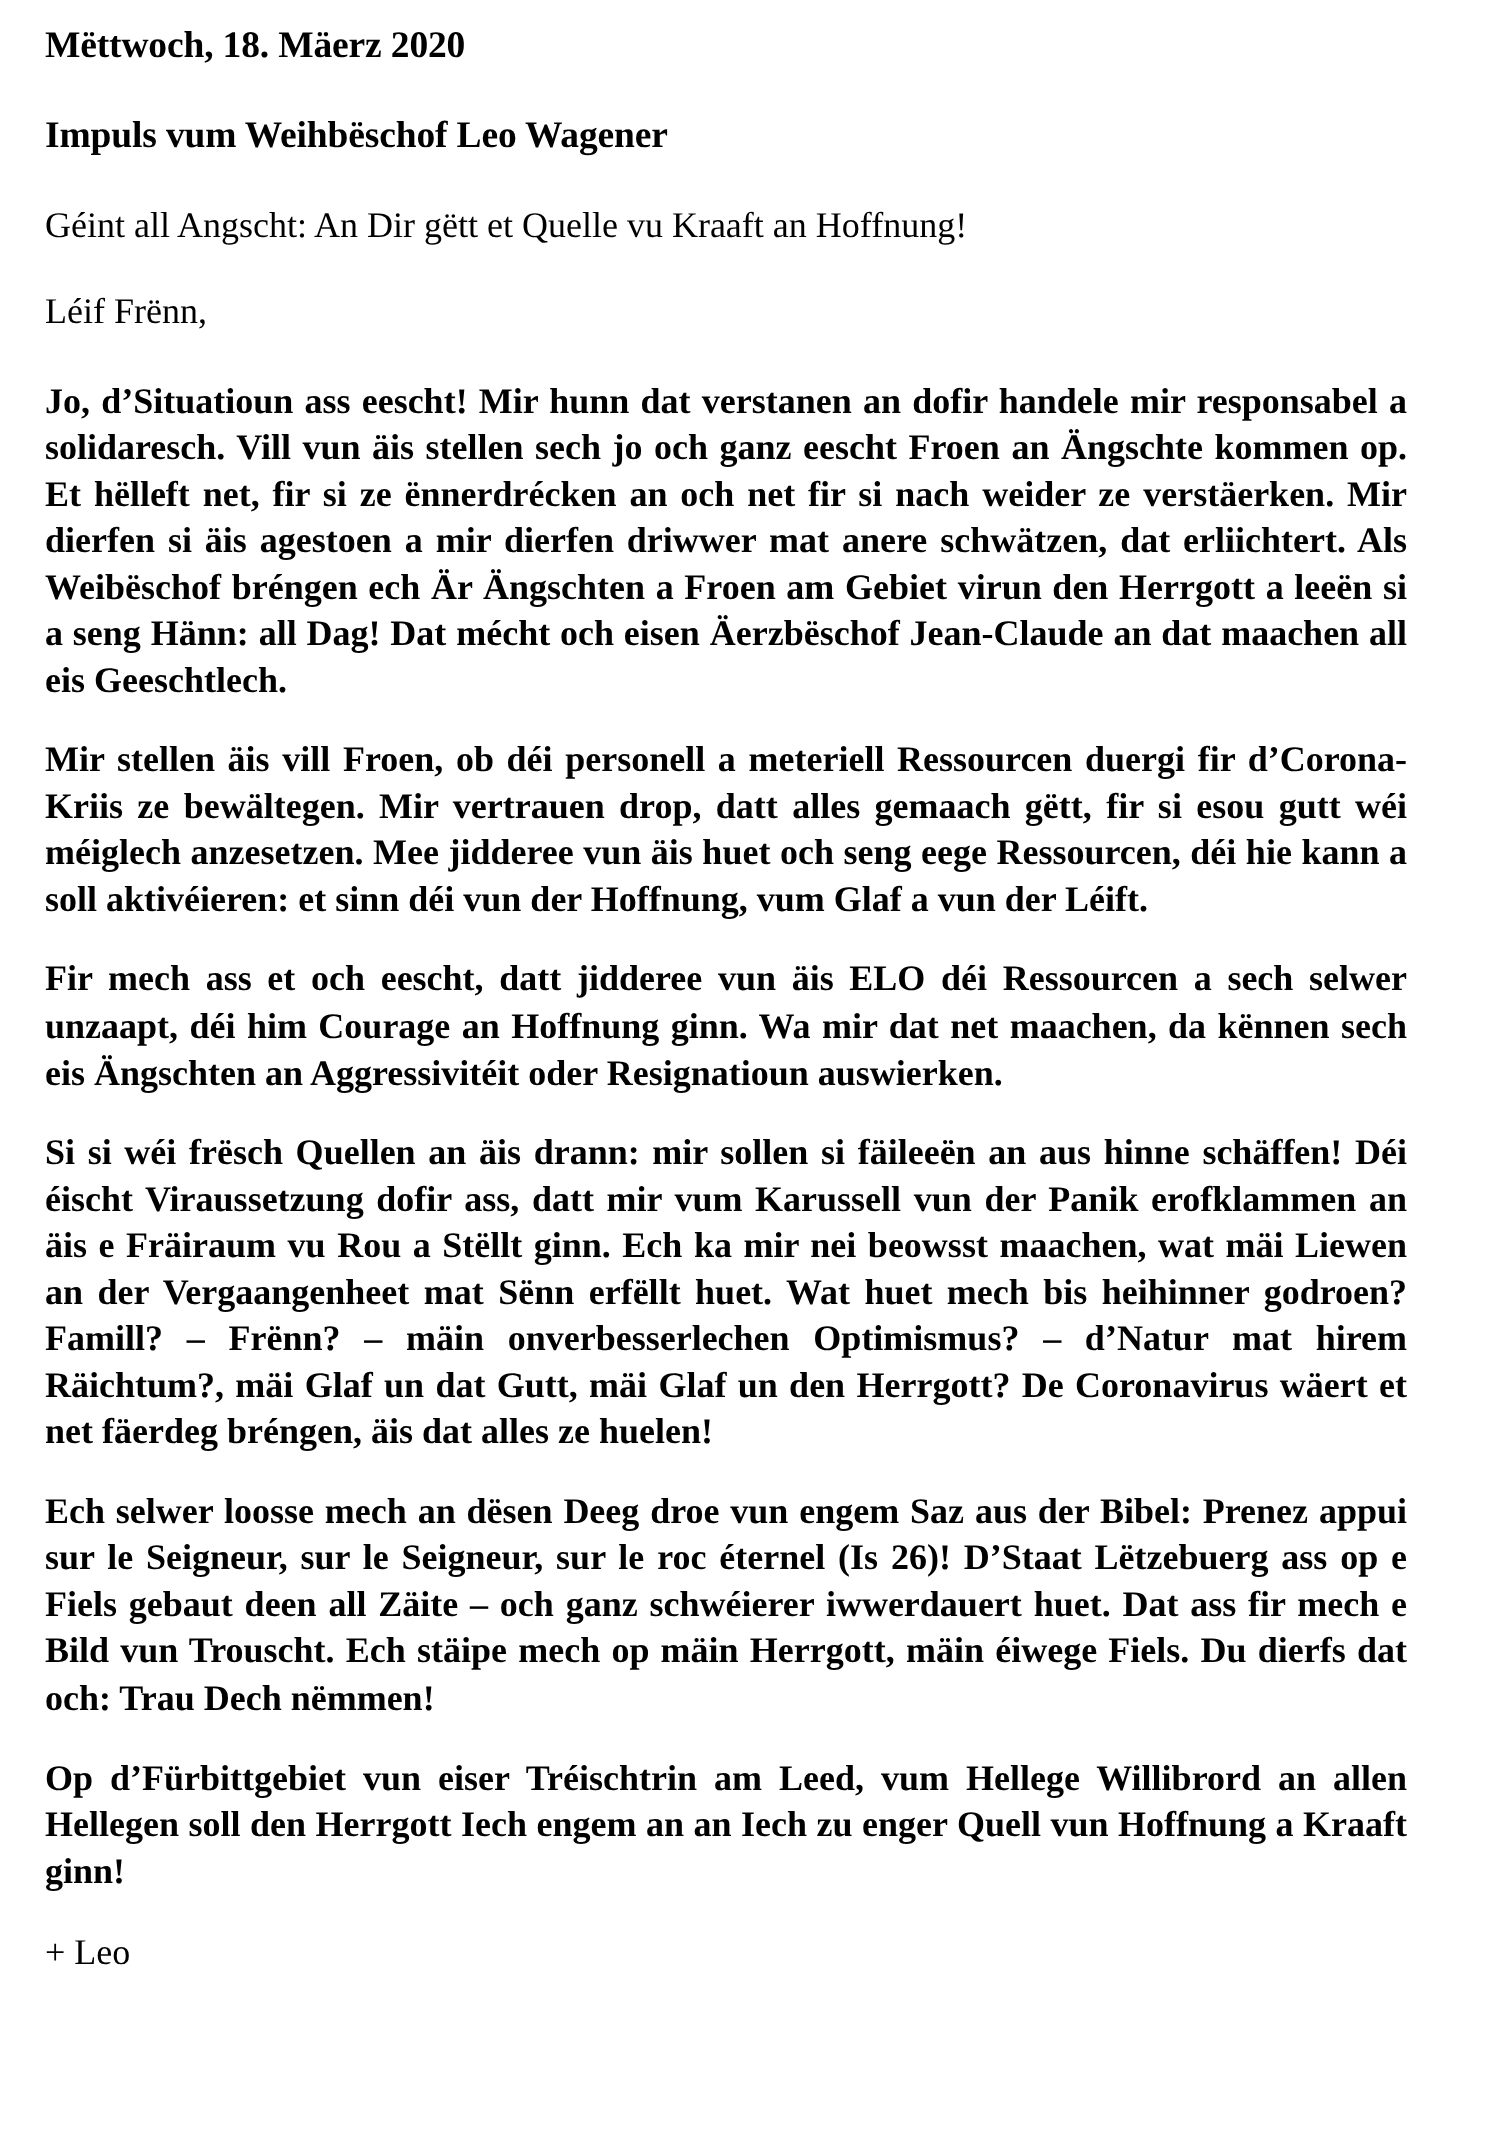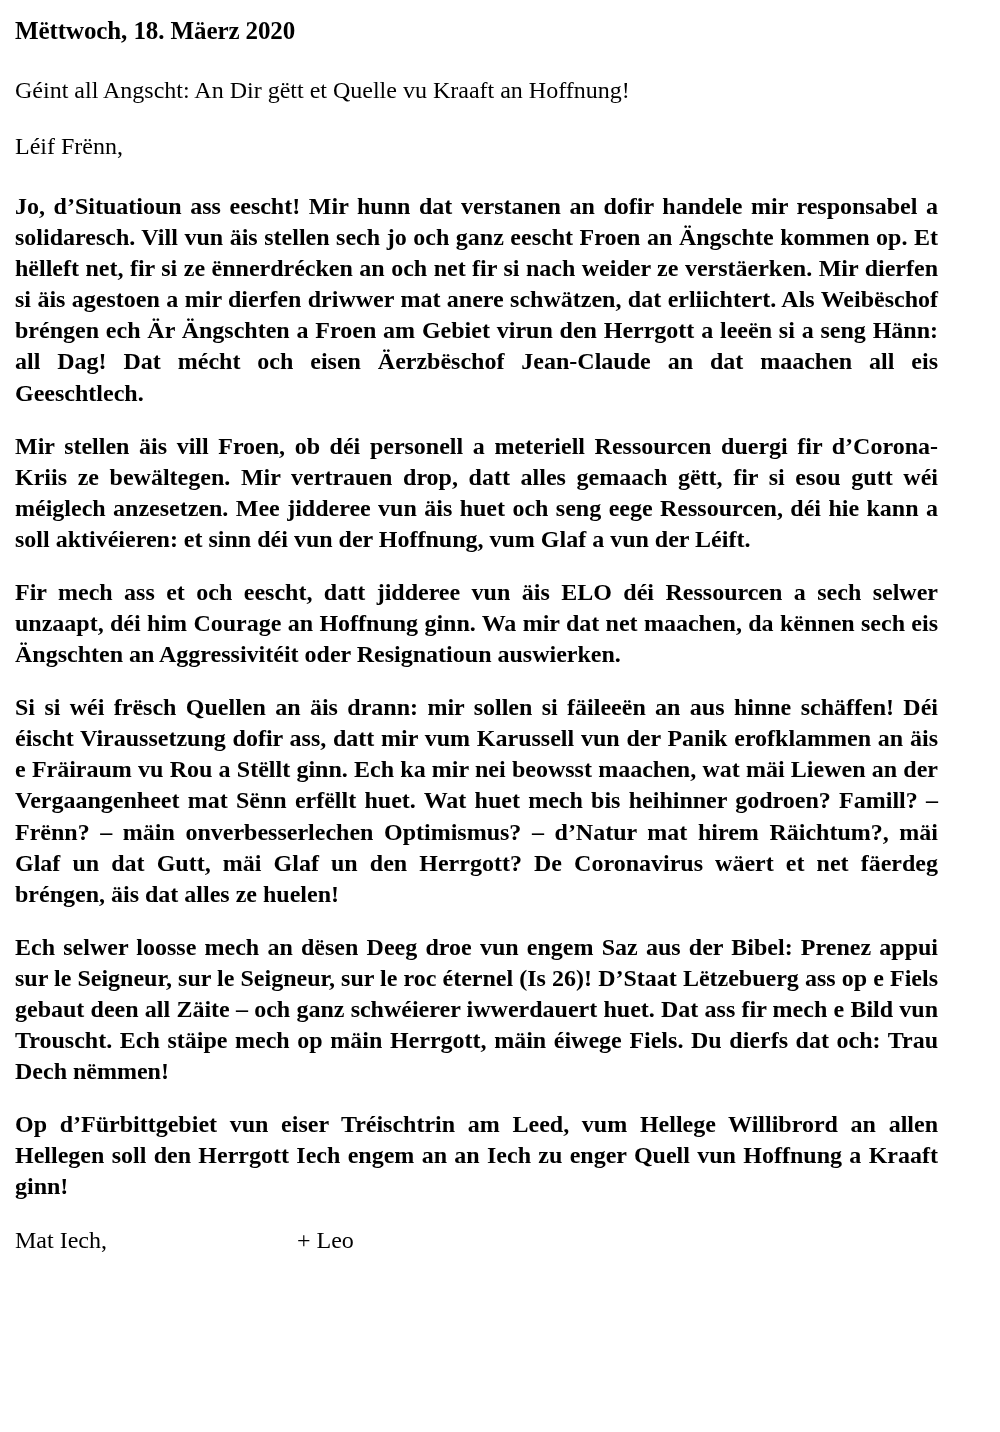--- a/index.html
+++ b/index.html
@@ -11,21 +11,21 @@
     width: 1000px;
     height: 1432px;
     font-family: "Liberation Serif", "DejaVu Serif", serif;
     color: #000000;
     overflow: hidden;
   }
   .page {
     box-sizing: border-box;
     width: 1000px;
     height: 1432px;
-    padding: 16px 62px 0 15px;
+    padding: 16px 62px 0 30px;
     background: #ffffff;
   }
   .doc-date {
     font-size: 25px;
     font-weight: bold;
     line-height: 1.18;
     margin: 0 0 30px 0;
     letter-spacing: -0.1px;
   }
   .doc-title {
@@ -70,35 +70,35 @@
     text-align: right;
   }
 </style>
 </head>
 <body>
 
 <div class="page">
 
   <div class="doc-date">Mëttwoch, 18. Mäerz 2020</div>
 
+  <div class="doc-title">Impuls vum Weihbëschof Leo Wagener</div>
 
   <div class="lede">Géint all Angscht: An Dir gëtt et Quelle vu Kraaft an Hoffnung!</div>
 
   <div class="salutation">Léif Frënn,</div>
 
   <p class="body-par">Jo, d’Situatioun ass eescht! Mir hunn dat verstanen an dofir handele mir responsabel a solidaresch. Vill vun äis stellen sech jo och ganz eescht Froen an Ängschte kommen op. Et hëlleft net, fir si ze ënnerdrécken an och net fir si nach weider ze verstäerken. Mir dierfen si äis agestoen a mir dierfen driwwer mat anere schwätzen, dat erliichtert. Als Weibëschof bréngen ech Är Ängschten a Froen am Gebiet virun den Herrgott a leeën si a seng Hänn: all Dag! Dat mécht och eisen Äerzbëschof Jean-Claude an dat maachen all eis Geeschtlech.</p>
 
   <p class="body-par">Mir stellen äis vill Froen, ob déi personell a meteriell Ressourcen duergi fir d’Corona-Kriis ze bewältegen. Mir vertrauen drop, datt alles gemaach gëtt, fir si esou gutt wéi méiglech anzesetzen. Mee jidderee vun äis huet och seng eege Ressourcen, déi hie kann a soll aktivéieren: et sinn déi vun der Hoffnung, vum Glaf a vun der Léift.</p>
 
   <p class="body-par">Fir mech ass et och eescht, datt jidderee vun äis ELO déi Ressourcen a sech selwer unzaapt, déi him Courage an Hoffnung ginn. Wa mir dat net maachen, da kënnen sech eis Ängschten an Aggressivitéit oder Resignatioun auswierken.</p>
 
   <p class="body-par">Si si wéi frësch Quellen an äis drann: mir sollen si fäileeën an aus hinne schäffen! Déi éischt Viraussetzung dofir ass, datt mir vum Karussell vun der Panik erofklammen an äis e Fräiraum vu Rou a Stëllt ginn. Ech ka mir nei beowsst maachen, wat mäi Liewen an der Vergaangenheet mat Sënn erfëllt huet. Wat huet mech bis heihinner godroen? Famill? – Frënn? – mäin onverbesserlechen Optimismus? – d’Natur mat hirem Räichtum?, mäi Glaf un dat Gutt, mäi Glaf un den Herrgott? De Coronavirus wäert et net fäerdeg bréngen, äis dat alles ze huelen!</p>
 
   <p class="body-par">Ech selwer loosse mech an dësen Deeg droe vun engem Saz aus der Bibel: Prenez appui sur le Seigneur, sur le Seigneur, sur le roc éternel (Is 26)! D’Staat Lëtzebuerg ass op e Fiels gebaut deen all Zäite – och ganz schwéierer iwwerdauert huet. Dat ass fir mech e Bild vun Trouscht. Ech stäipe mech op mäin Herrgott, mäin éiwege Fiels. Du dierfs dat och: Trau Dech nëmmen!</p>
 
   <p class="body-par">Op d’Fürbittgebiet vun eiser Tréischtrin am Leed, vum Hellege Willibrord an allen Hellegen soll den Herrgott Iech engem an an Iech zu enger Quell vun Hoffnung a Kraaft ginn!</p>
 
   <div class="closing-row">
-    <span class="closing-left">Mat Iech,</span>
     <span class="closing-sign">+ Leo</span>
   </div>
 
 </div>
 
 </body></html>

